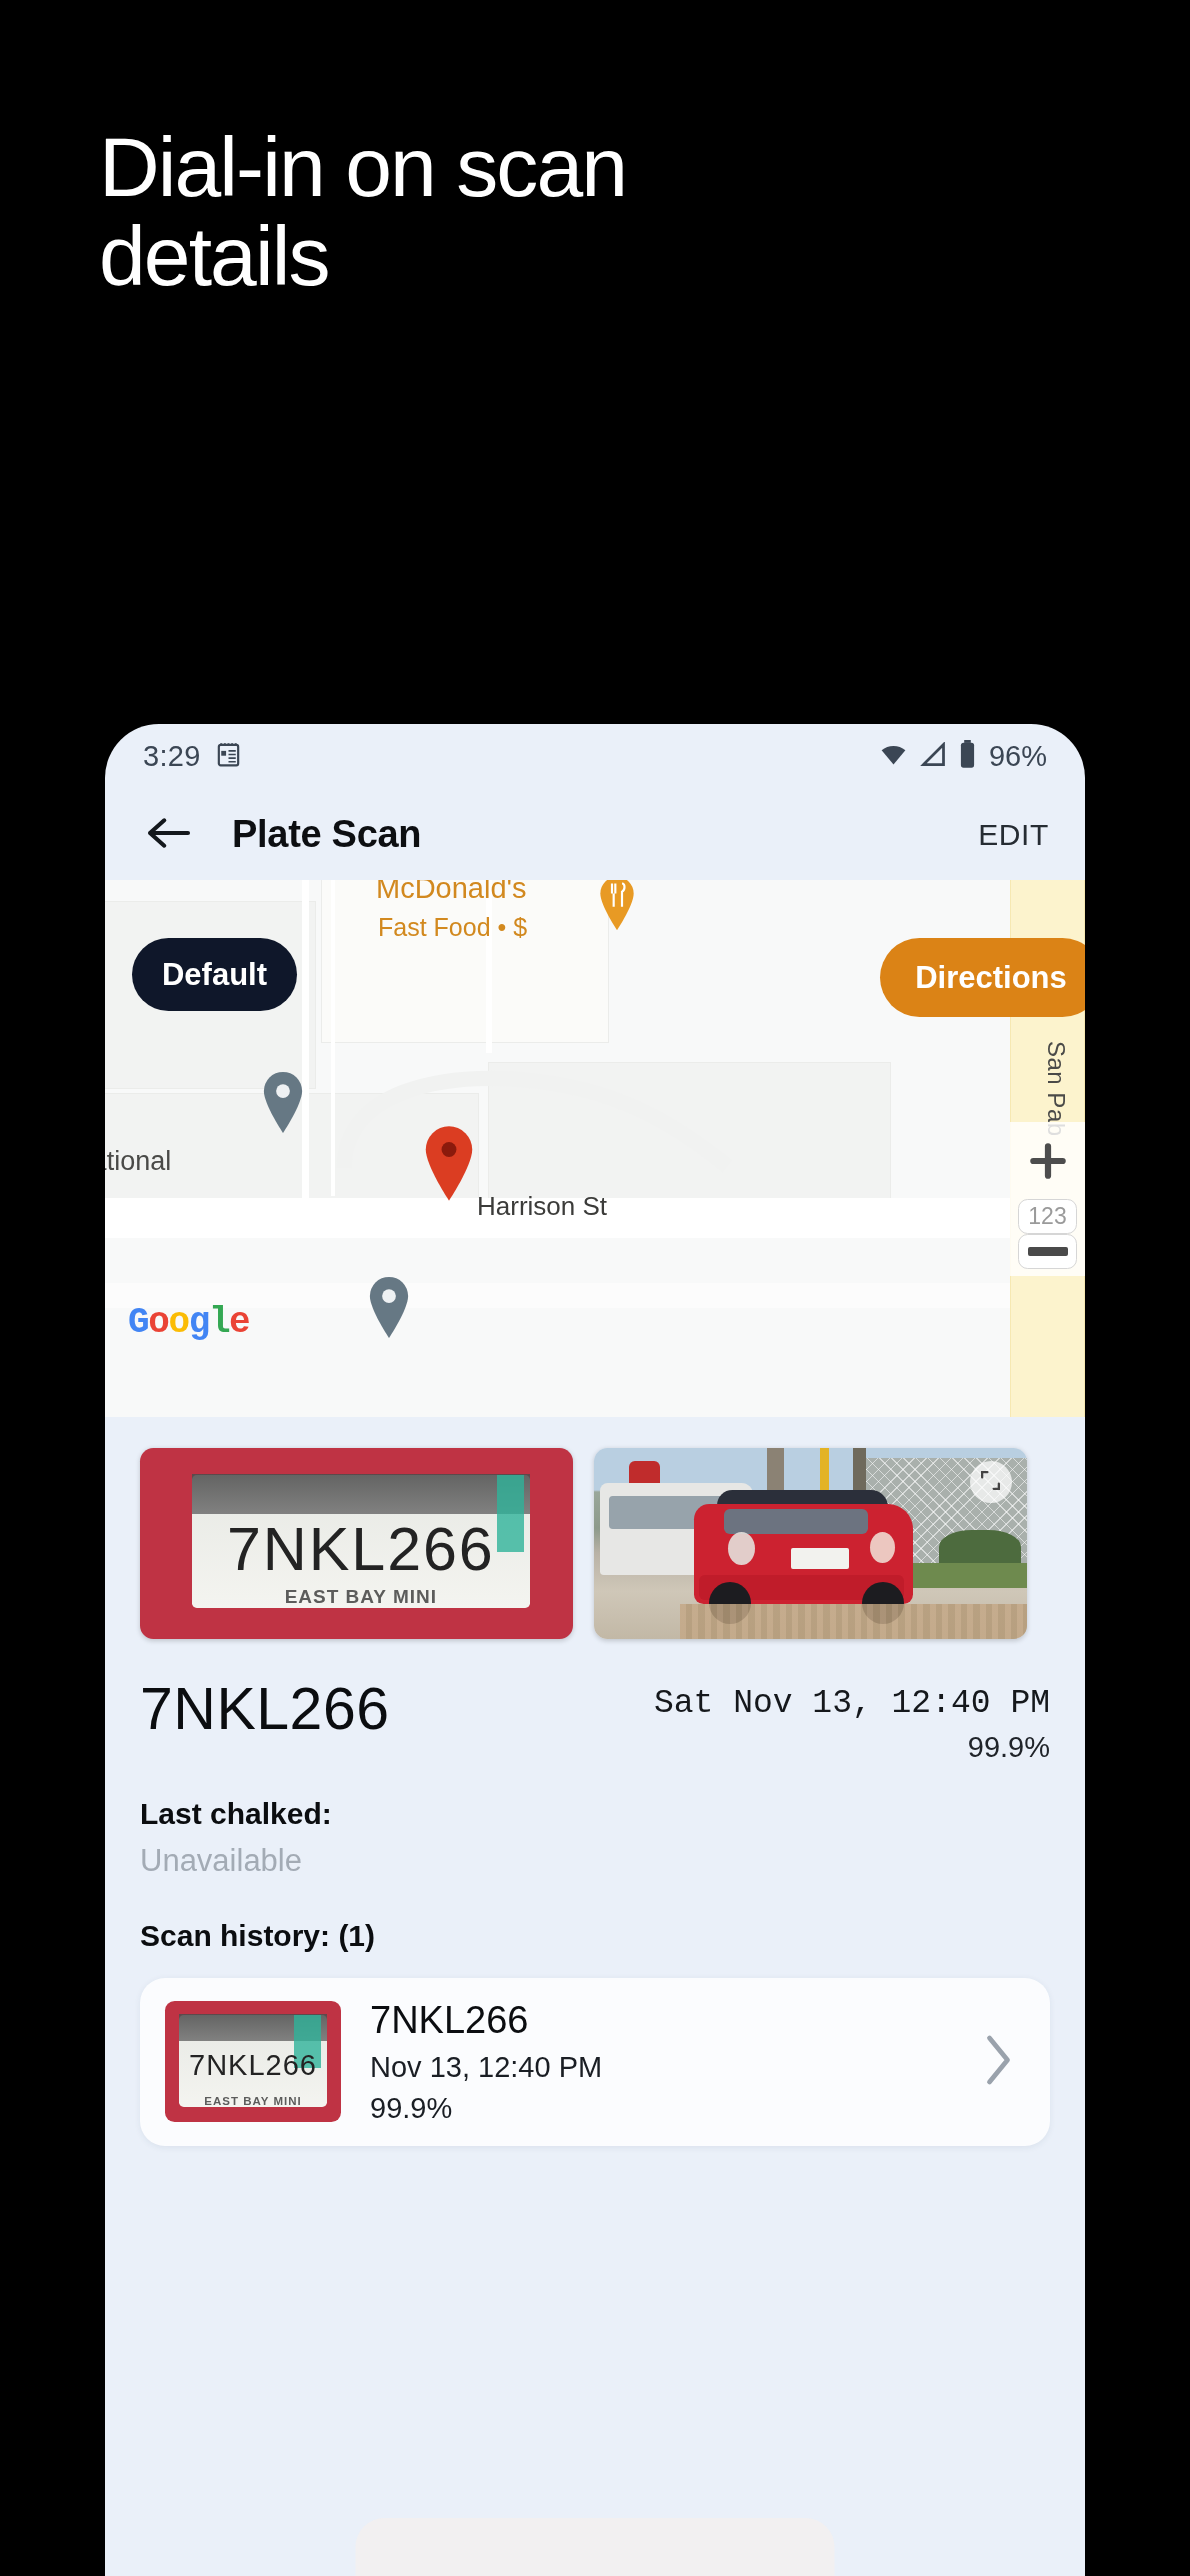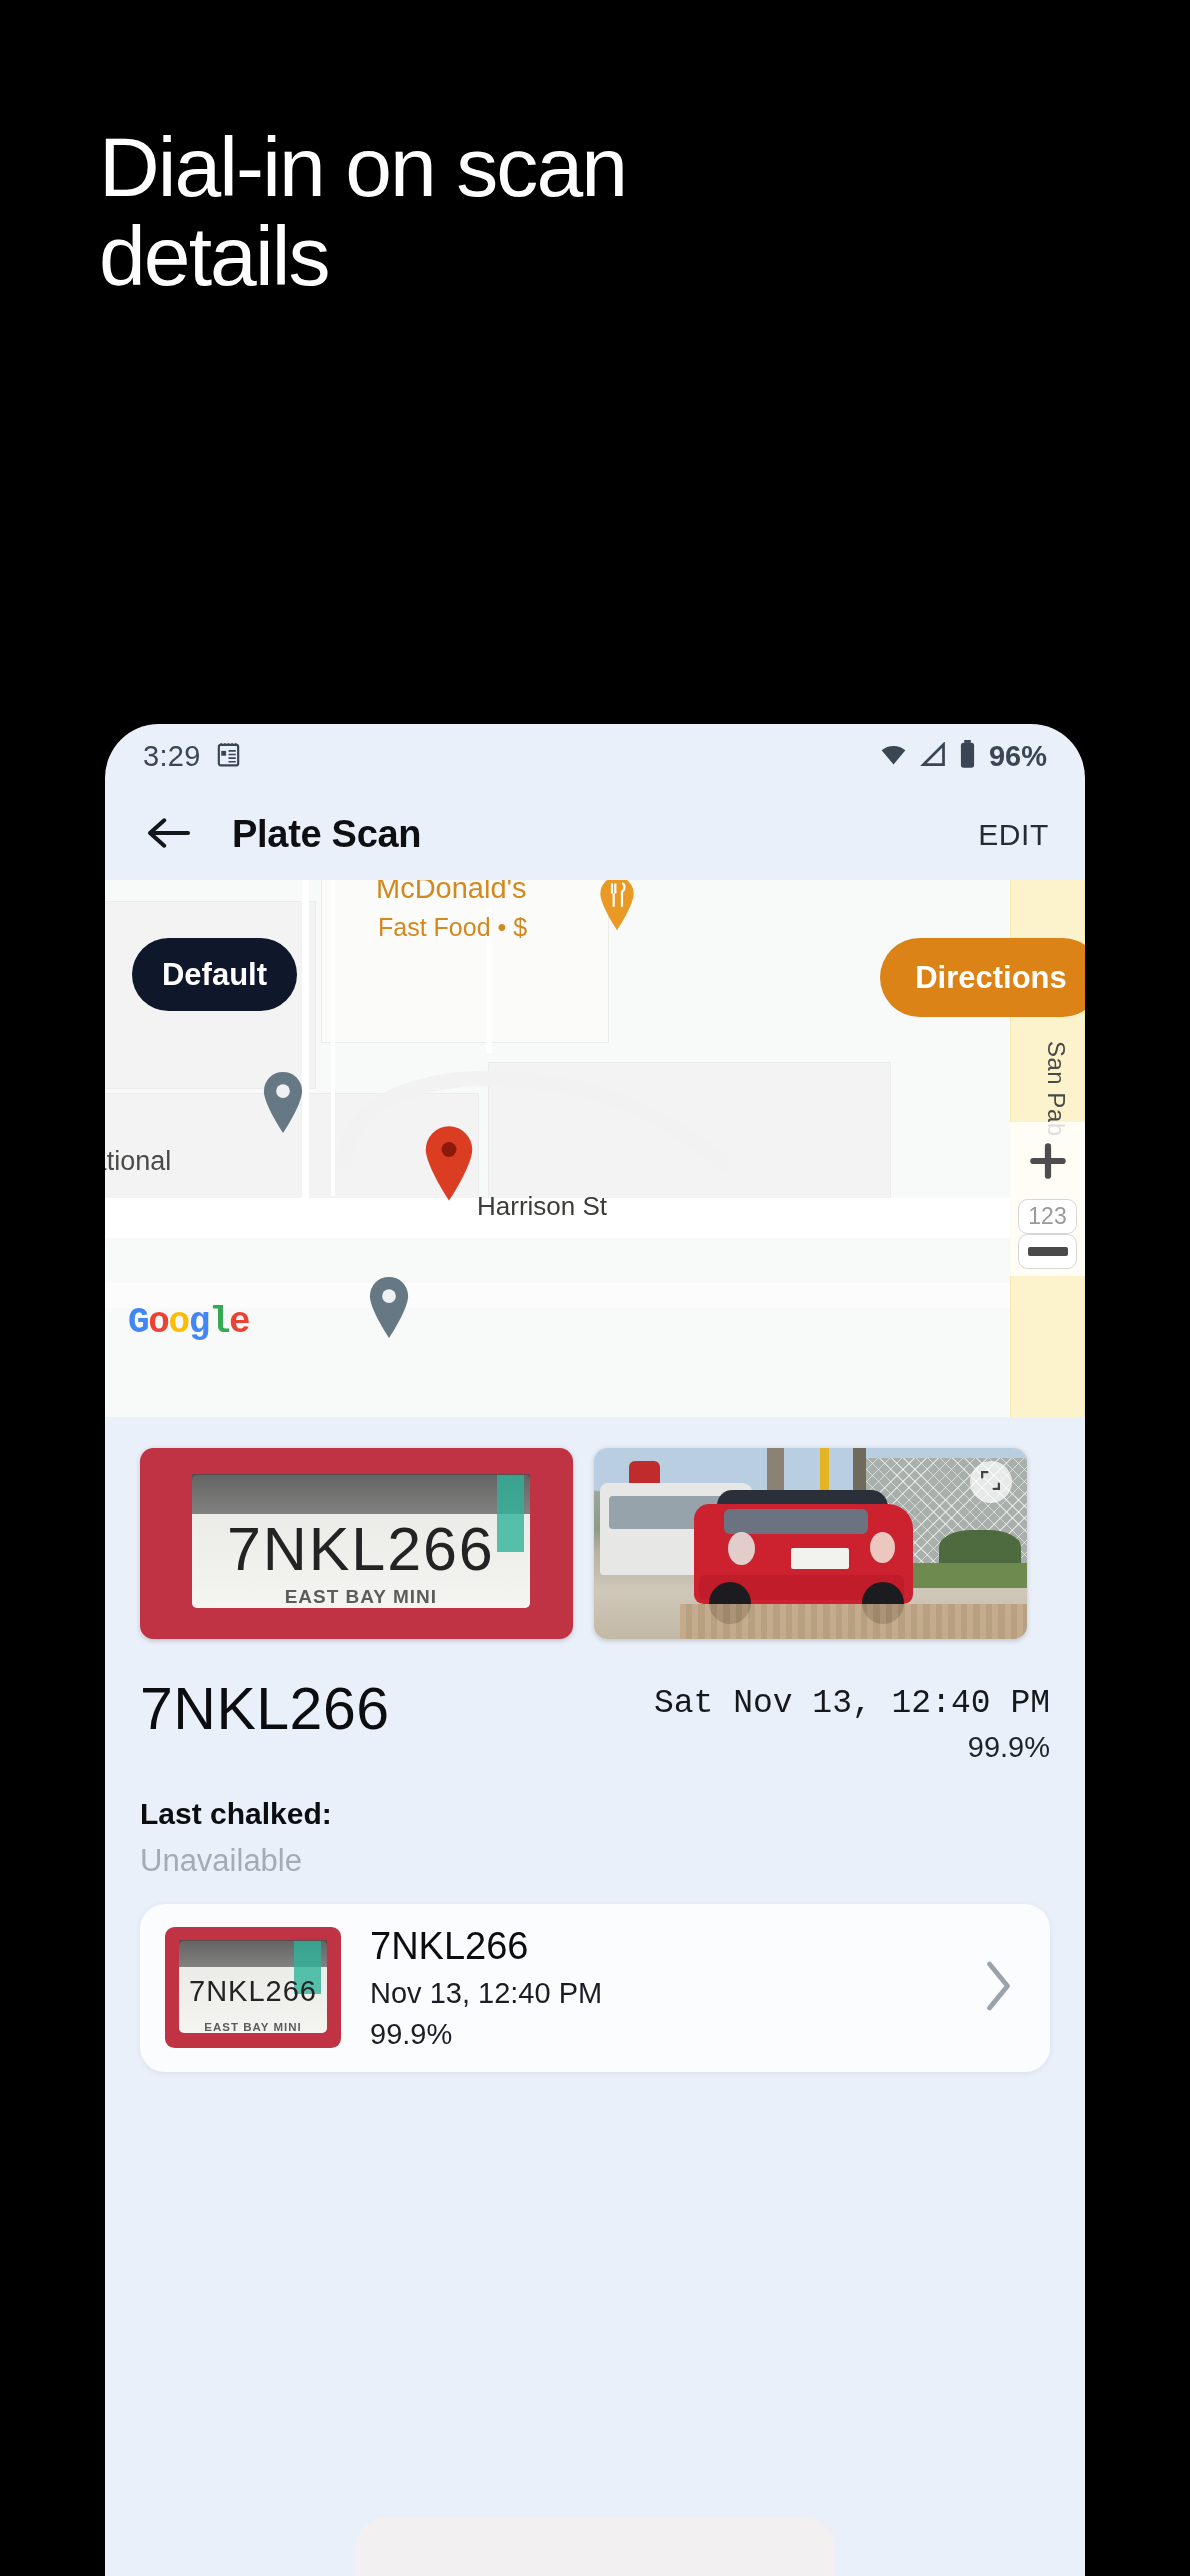--- a/index.html
+++ b/index.html
@@ -39,21 +39,21 @@
   .statusbar {
     position: relative;
     height: 65px;
     display: flex; 
     padding: 0 38px;
     color: #3b4654;
   }
   .sb-left { display: flex; align-items: center; gap: 13.4px; }
   .sb-time { font-size: 29px; font-weight: 500; letter-spacing: 0.3px; }
   .sb-right { margin-left: auto; display: flex; align-items: center; gap: 10.5px; }
-  .sb-batt-text { font-size: 29px; font-weight: 700; margin-left: 2.9px; }
+  .sb-batt-text { font-size: 29px; font-weight: 400; margin-left: 2.9px; }
   .ic { display: block; }
 
   
   .appbar {
     position: relative;
     height: 91px;
     display: flex; align-items: center;
     padding: 0 36px;
   }
   .back-btn {
@@ -498,20 +498,21 @@
           <div class="meta-conf">99.9%</div>
         </div>
       </div>
 
       <div class="field">
         <div class="field-label">Last chalked:</div>
         <div class="field-value">Unavailable</div>
       </div>
 
 
+      <div class="section-title">Scan history: (1)</div>
 
       <div class="history-card">
         <div class="hist-thumb plate-img" style="box-shadow:none">
           <div class="plate-inner">
             <div class="plate-top"></div>
             <div class="plate-top-green"></div>
             <div class="plate-num">7NKL266</div>
             <div class="plate-frame-txt">EAST BAY MINI</div>
           </div>
         </div>

